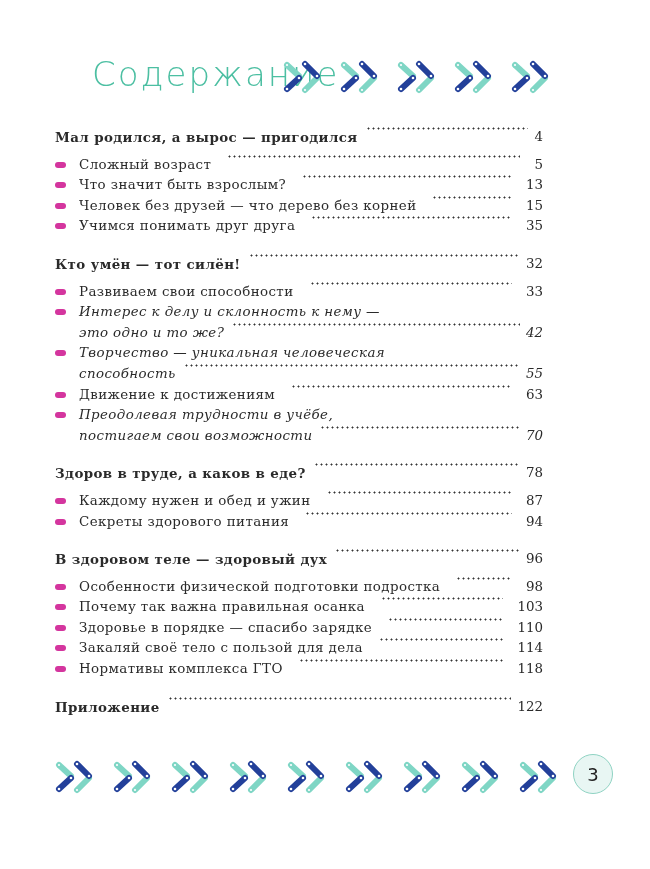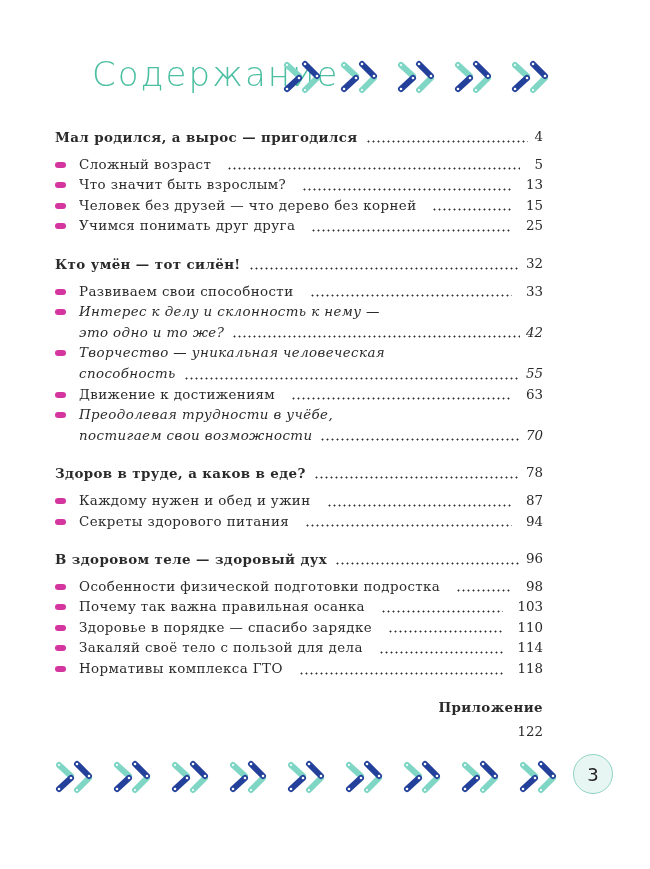--- a/index.html
+++ b/index.html
@@ -10,35 +10,35 @@
   .chev-row { position:absolute; display:flex; }
   .chev-row.top { left:282px; top:60px; gap:15px; }
   .chev-row.bottom { left:54px; top:760px; gap:16px; }
   .chev { width:42px; height:34px; }
   .page-badge { position:absolute; left:573px; top:754px; width:38px; height:38px;
                 border-radius:50%; background:#e8f6f3; border:1px solid #8fd3c3;
                 display:flex; align-items:center; justify-content:center;
                 font-family:"DejaVu Sans", sans-serif; font-size:18px; color:#222; }
   .toc { position:absolute; left:55px; top:127px; width:488px; }
   .section { margin-bottom:17px; }
-  .row { display:flex; align-items:flex-end; font-size:13.4px; line-height:20.6px; }
+  .row { display:flex; font-size:13.4px; line-height:20.6px; }
   .row.head { font-weight:bold; margin-bottom:7px; }
   .row.item { padding-left:24px; position:relative;gap:8px; }
   .bullet { position:absolute; left:0; top:7px; width:11px; height:6px;
             border-radius:3px; background:#d4359e; }
   .label { white-space:nowrap; letter-spacing:0.4px; }
   .dots { flex:1; overflow:hidden; white-space:nowrap; margin:0 6px 5px 8px;
           height:3px; background-image:radial-gradient(circle, #333 0.9px, transparent 1.1px);
           background-size:5px 3px; background-repeat:repeat-x; background-position:left center; }
   .page { white-space:nowrap; font-weight:normal; }
   .row.head .page { font-weight:normal; }
   .multiline { padding-left:24px; position:relative;font-style:italic; }
   .multiline .first { font-size:13.4px; line-height:20.6px; letter-spacing:0.4px; }
   .multiline .row { padding-left:0; }
-  .appendix { margin-top:0;flex-direction:column; }
+  .appendix { margin-top:0; }
 </style>
 </head>
 <body>
 
 <div class="title">Содержание</div>
 
 <div class="chev-row top" id="chevTop">
     <svg class="chev" viewBox="0 0 42 34">
       <g stroke-linecap="round" stroke-width="6">
         <line x1="5" y1="5" x2="17" y2="16" stroke="#7fd6c5"></line>
@@ -144,21 +144,21 @@
     <div class="row item">
         <span class="bullet"></span>
         <span class="label">Человек без друзей — что дерево без корней</span>
         <span class="dots"></span>
         <span class="page">15</span>
       </div>
     <div class="row item">
         <span class="bullet"></span>
         <span class="label">Учимся понимать друг друга</span>
         <span class="dots"></span>
-        <span class="page">25</span>
+        <span class="page">35</span>
       </div>
   </div>
 
   <div class="section">
     <div class="row head">
       <span class="label">Кто умён — тот силён!</span>
       <span class="dots"></span>
       <span class="page">32</span>
     </div>
     <div class="row item">

